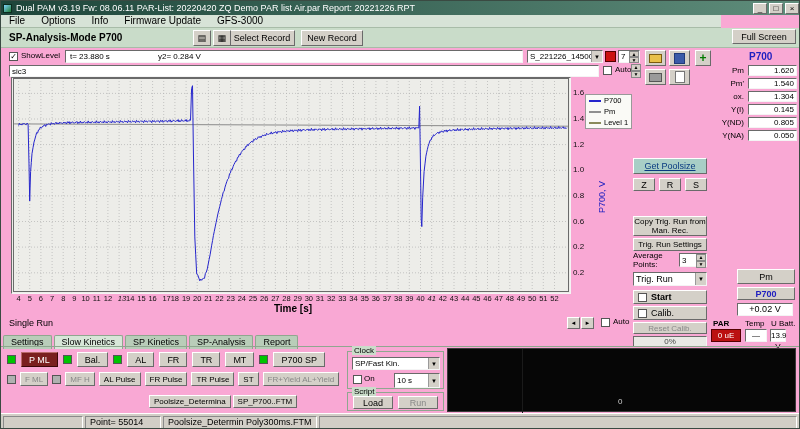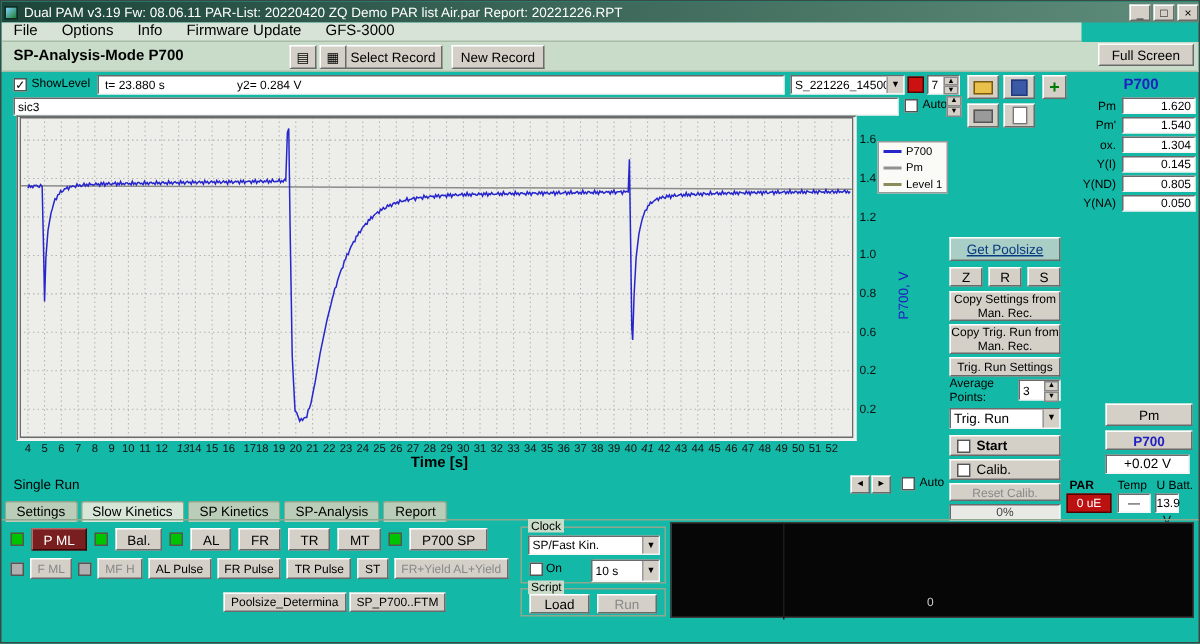--- a/index.html
+++ b/index.html
@@ -1,17 +1,17 @@
 <!DOCTYPE html>
 <html><head>
 <meta charset="utf-8">
 <style>
   *{box-sizing:border-box}
   body{margin:0;background:#555;font-family:"Liberation Sans",sans-serif}
-  .window{position:relative;width:800px;height:429px;background:#14b8a6;border:1px solid #3a4a42;overflow:hidden;font-family:"Liberation Sans",sans-serif}
+  .window{position:relative;width:800px;height:429px;background:#f9a8d4;border:1px solid #3a4a42;overflow:hidden;font-family:"Liberation Sans",sans-serif}
   .abs{position:absolute}
   .titlebar{left:0;top:0;width:800px;height:14px;background:linear-gradient(90deg,#1d453a,#5f8d7b);display:flex;align-items:center;padding:0 2px;color:#fff;font-size:9px;white-space:nowrap}
   .app-icon{width:9px;height:9px;background:linear-gradient(135deg,#7fd4ff,#1f7a2f);border:1px solid #0b2c1f;margin-right:4px;flex:none}
   .title-text{overflow:hidden;flex:1}
   .win-btn{width:14px;height:11px;background:#d4d0c8;border:1px solid;border-color:#fff #6a6a6a #6a6a6a #fff;font-size:8px;line-height:9px;text-align:center;margin-left:2px;flex:none;color:#000}
   .menubar{background:#d7e3d7;border-bottom:1px solid #a8bca8;display:flex;font-size:10px}
   .menu-item{padding:0 8px;line-height:12px}
   .toolbar{background:#c9dcc9;border-bottom:1px solid #a8bca8}
   .btn{background:#d4d0c8;border:1px solid;border-color:#fff #6a6a6a #6a6a6a #fff;font-size:9px;display:flex;align-items:center;justify-content:center;cursor:default;white-space:nowrap}
   .sunken{background:#fff;border:1px solid;border-color:#6a6a6a #f4f4f4 #f4f4f4 #6a6a6a}
@@ -285,21 +285,20 @@
         <span class="leg-label">Level 1</span>
       </div>
     </div>
 
   <div class="abs btn" style="left:632px;top:157px;width:74px;height:16px;background:#a8cec6;color:#083a80;text-decoration:underline">Get Poolsize</div>
   <div class="abs" id="zrs" style="left:632px;top:177px;display:flex;gap:4px">
       <div class="btn" style="width: 22px; height: 13px;">Z</div>
       <div class="btn" style="width: 22px; height: 13px;">R</div>
       <div class="btn" style="width: 22px; height: 13px;">S</div>
     </div>
-  <div class="abs btn" style="left:632px;top:193px;width:74px;height:20px;font-size:8px;line-height:1.15;text-align:center;white-space:normal">Copy Settings from Man. Rec.</div>
   <div class="abs btn" style="left:632px;top:215px;width:74px;height:20px;font-size:8px;line-height:1.15;text-align:center;white-space:normal">Copy Trig. Run from Man. Rec.</div>
   <div class="abs btn" style="left:632px;top:237px;width:74px;height:13px;font-size:8px">Trig. Run Settings</div>
   <span class="abs" style="left:632px;top:251px;width:42px;font-size:8px;line-height:1.1">Average Points:</span>
   <div class="abs dd" style="left:678px;top:252px;width:28px;height:14px">
     <span class="dd-text">3</span>
     <span class="spin">
         <span style="display:block;background:#d4d0c8;border:1px solid #888;font-size:5px;line-height:5px;text-align:center">▲</span>
         <span style="display:block;background:#d4d0c8;border:1px solid #888;font-size:5px;line-height:5px;text-align:center">▼</span>
       </span>
   </div>
@@ -384,16 +383,22 @@
     <span class="glabel">Script</span>
     <div class="btn" style="position:absolute;left:5px;top:3px;width:40px;height:13px">Load</div>
     <div class="btn dis" style="position:absolute;left:50px;top:3px;width:40px;height:13px">Run</div>
   </div>
 
   <div class="abs" style="left:446px;top:347px;width:349px;height:64px;background:#060606;border:1px solid #3a3a3a">
     <div style="position:absolute;left:74px;top:0;width:1px;height:64px;background:#1a1a1a"></div>
     <span style="position:absolute;left:170px;top:48px;color:#cfcfcf;font-size:8px">0</span>
   </div>
 
+  <div class="abs" style="left:0;top:412px;width:800px;height:17px;background:#d2cec6;border-top:1px solid #fff">
+    <div class="scell" style="left:2px;width:80px"></div>
+    <div class="scell" style="left:84px;width:76px">Point= 55014</div>
+    <div class="scell" style="left:162px;width:154px">Poolsize_Determin Poly300ms.FTM</div>
+    <div class="scell" style="left:318px;width:478px"></div>
+  </div>
 
 <div class="abs btn" style="left: 192px; top: 29px; width: 18px; height: 16px;">▤</div>
     <div class="abs btn" style="left: 212px; top: 29px; width: 18px; height: 16px;">▦</div>
   </div>
 
 </body></html>

